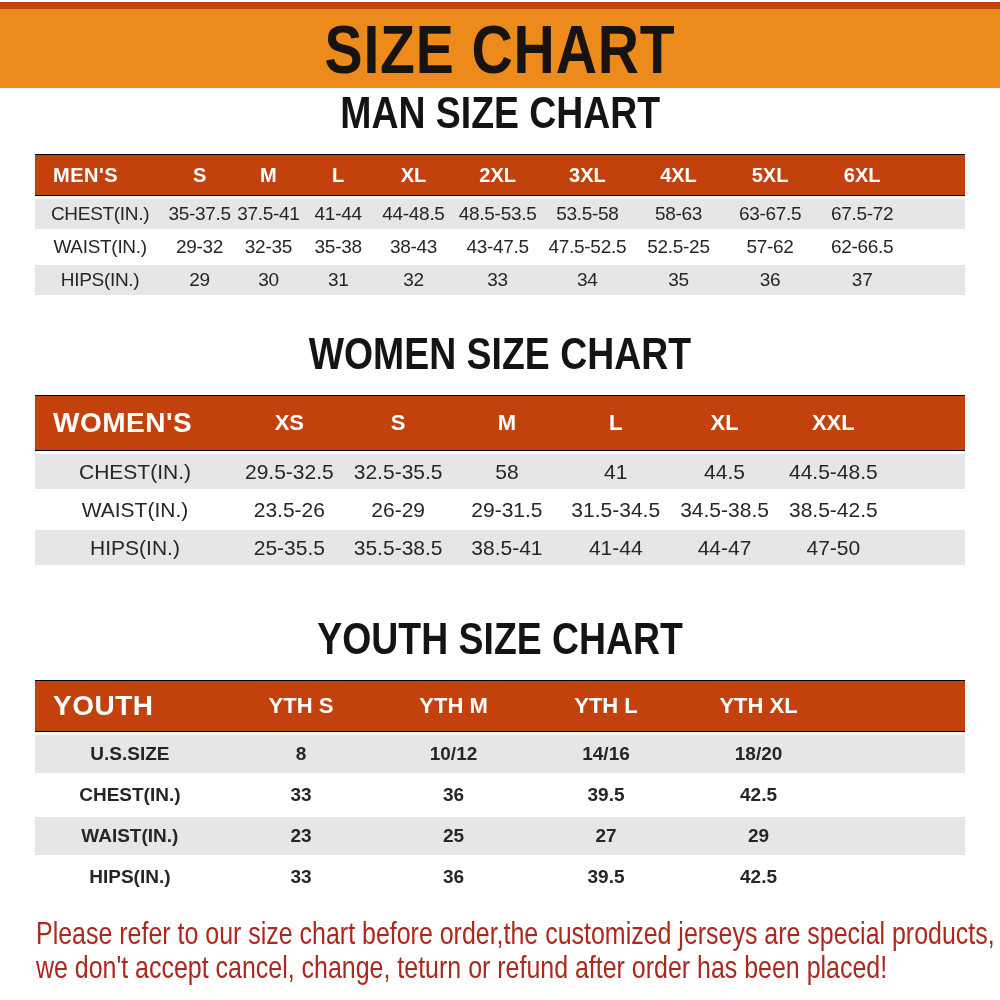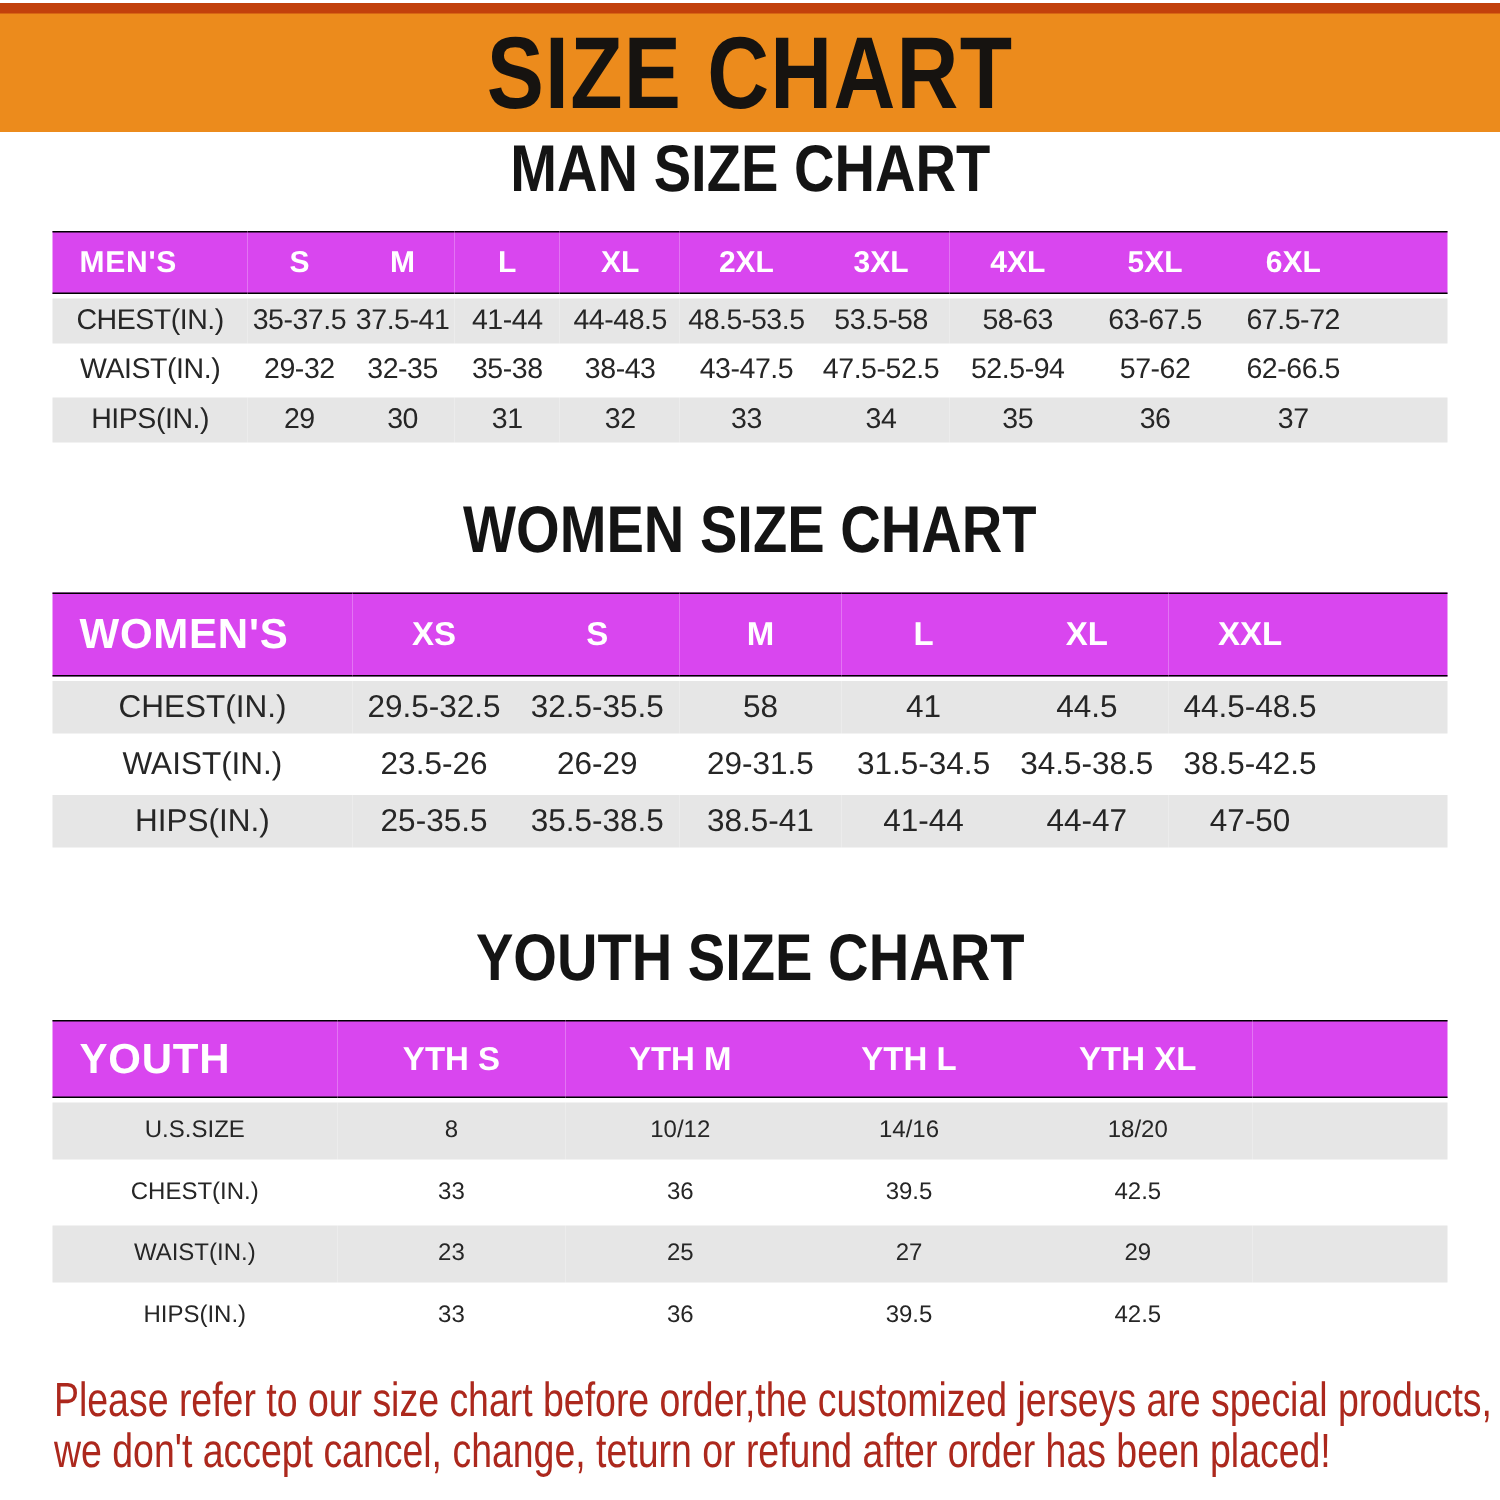--- a/index.html
+++ b/index.html
@@ -19,36 +19,36 @@
   .section-title { text-align:center; font-weight:bold; color:#141414;
                    font-size:44px; letter-spacing:0px; }
   .section-title span { display:inline-block; transform:scaleX(0.85); white-space:nowrap; }
   .title-men   { margin-top:0; }
   .title-women { margin-top:31px; }
   .title-youth { margin-top:46px; }
 
   
   table { width:930px; margin:13px auto 0 auto; table-layout:fixed;
           border-collapse:separate; border-spacing:0 3px; }
-  thead th { background:#d946ef; color:#ffffff; font-weight:bold;
+  thead th { background:#c2410c; color:#ffffff; font-weight:bold;
              text-align:center; white-space:nowrap; overflow:visible;
              border-top:1px solid #000; border-bottom:1px solid #000; }
   thead th.rowhead { text-align:left; padding-left:18px; font-size:27px; letter-spacing:0.5px; }
   tbody td { text-align:center; color:#262626; white-space:nowrap; overflow:visible; }
   tbody tr:nth-child(odd)  td { background:#e6e6e6; }
   tbody tr:nth-child(even) td { background:#ffffff; }
 
   .t-men   thead th { height:42px; font-size:20px; }
   .t-men   tbody td { height:30px; font-size:19px; letter-spacing:-0.3px; }
   .t-women thead th { height:56px; font-size:22px; }
   .t-women thead th.rowhead { font-size:28px; }
   .t-women tbody td { height:35px; font-size:21px; }
   .t-youth thead th { height:52px; font-size:22px; }
   .t-youth thead th.rowhead { font-size:28px; }
-  .t-youth tbody td { height:38px; font-size:16px; }
+  .t-youth tbody td { height:38px; font-size:19px;font-weight:bold; }
 
   
   .footnote { margin-top:17px; padding-left:36px; color:#ac281d; }
   .footnote p { font-size:32px; line-height:34px; white-space:nowrap; }
   .footnote p span { display:inline-block; transform:scaleX(0.78); transform-origin:left center; }
 </style>
 </head>
 <body>
 
 <div class="page">
@@ -103,21 +103,21 @@
             <td></td>
           </tr>
           <tr>
             <td>WAIST(IN.)</td>
             <td>29-32</td>
             <td>32-35</td>
             <td>35-38</td>
             <td>38-43</td>
             <td>43-47.5</td>
             <td>47.5-52.5</td>
-            <td>52.5-94</td>
+            <td>52.5-25</td>
             <td>57-62</td>
             <td>62-66.5</td>
             <td></td>
           </tr>
           <tr>
             <td>HIPS(IN.)</td>
             <td>29</td>
             <td>30</td>
             <td>31</td>
             <td>32</td>

